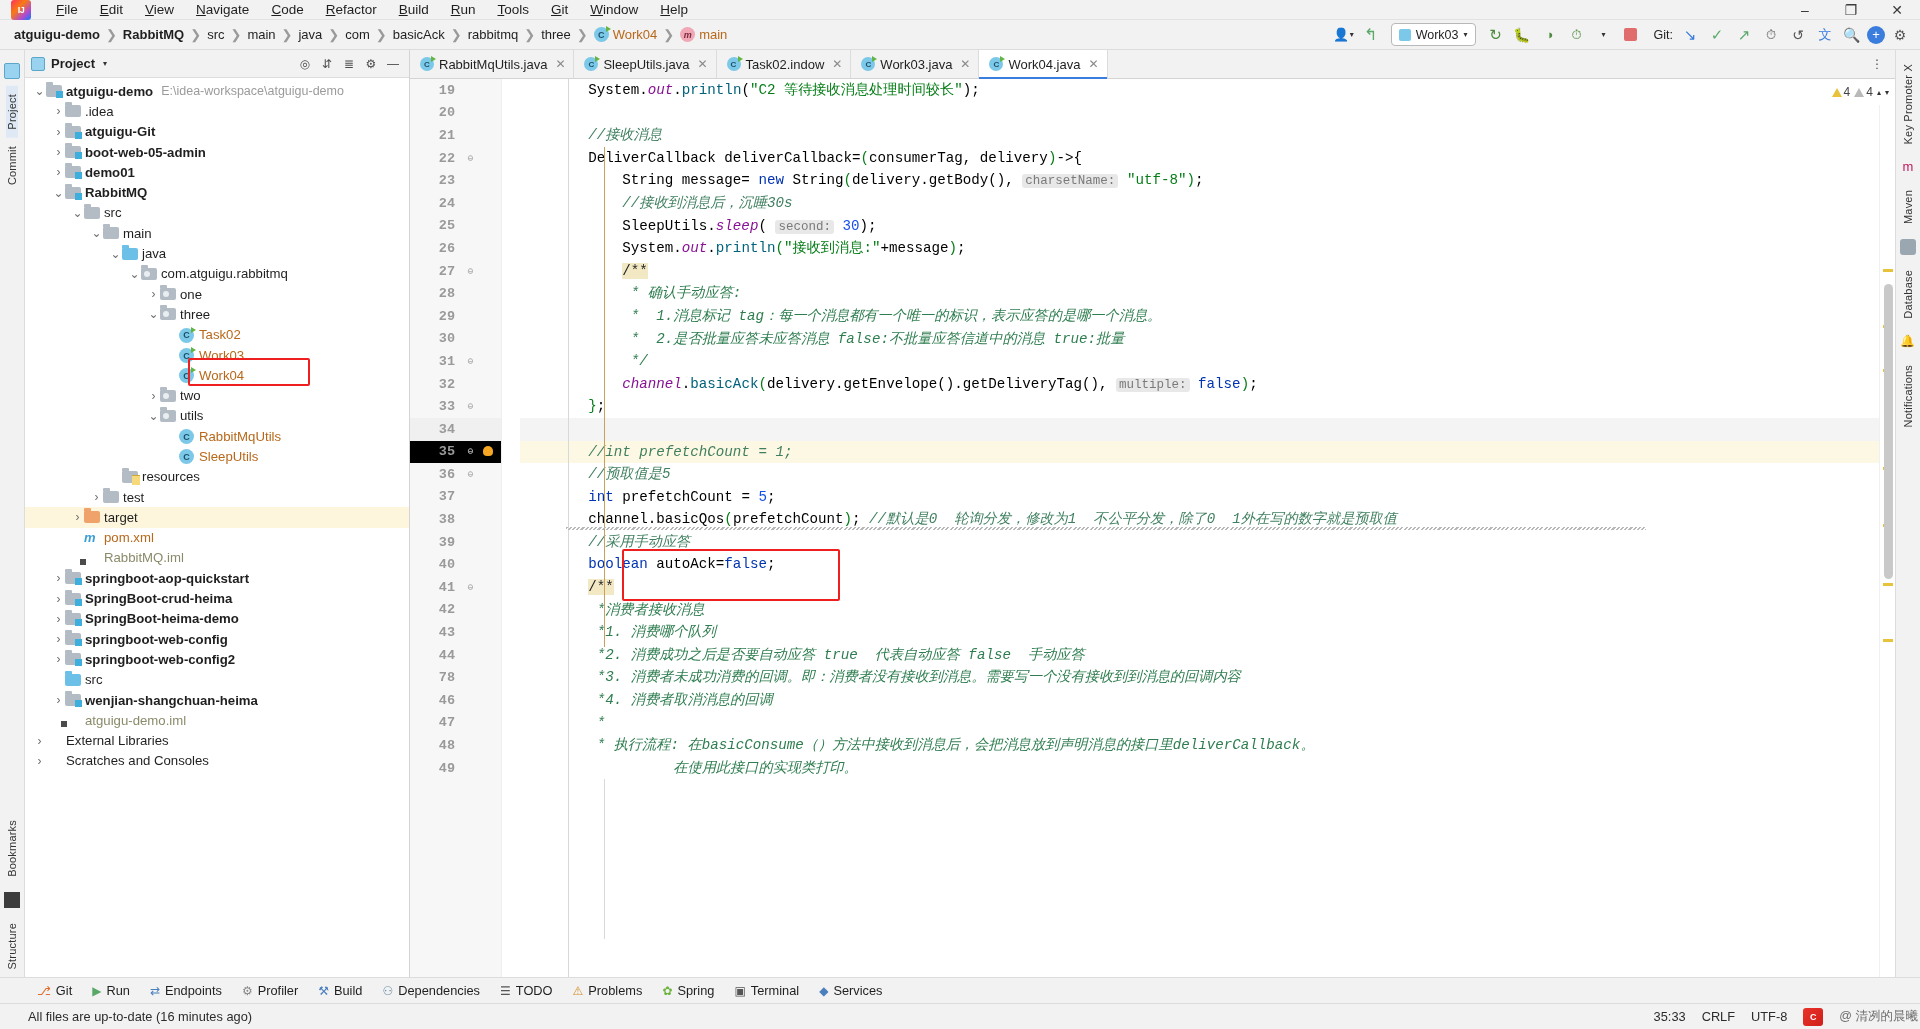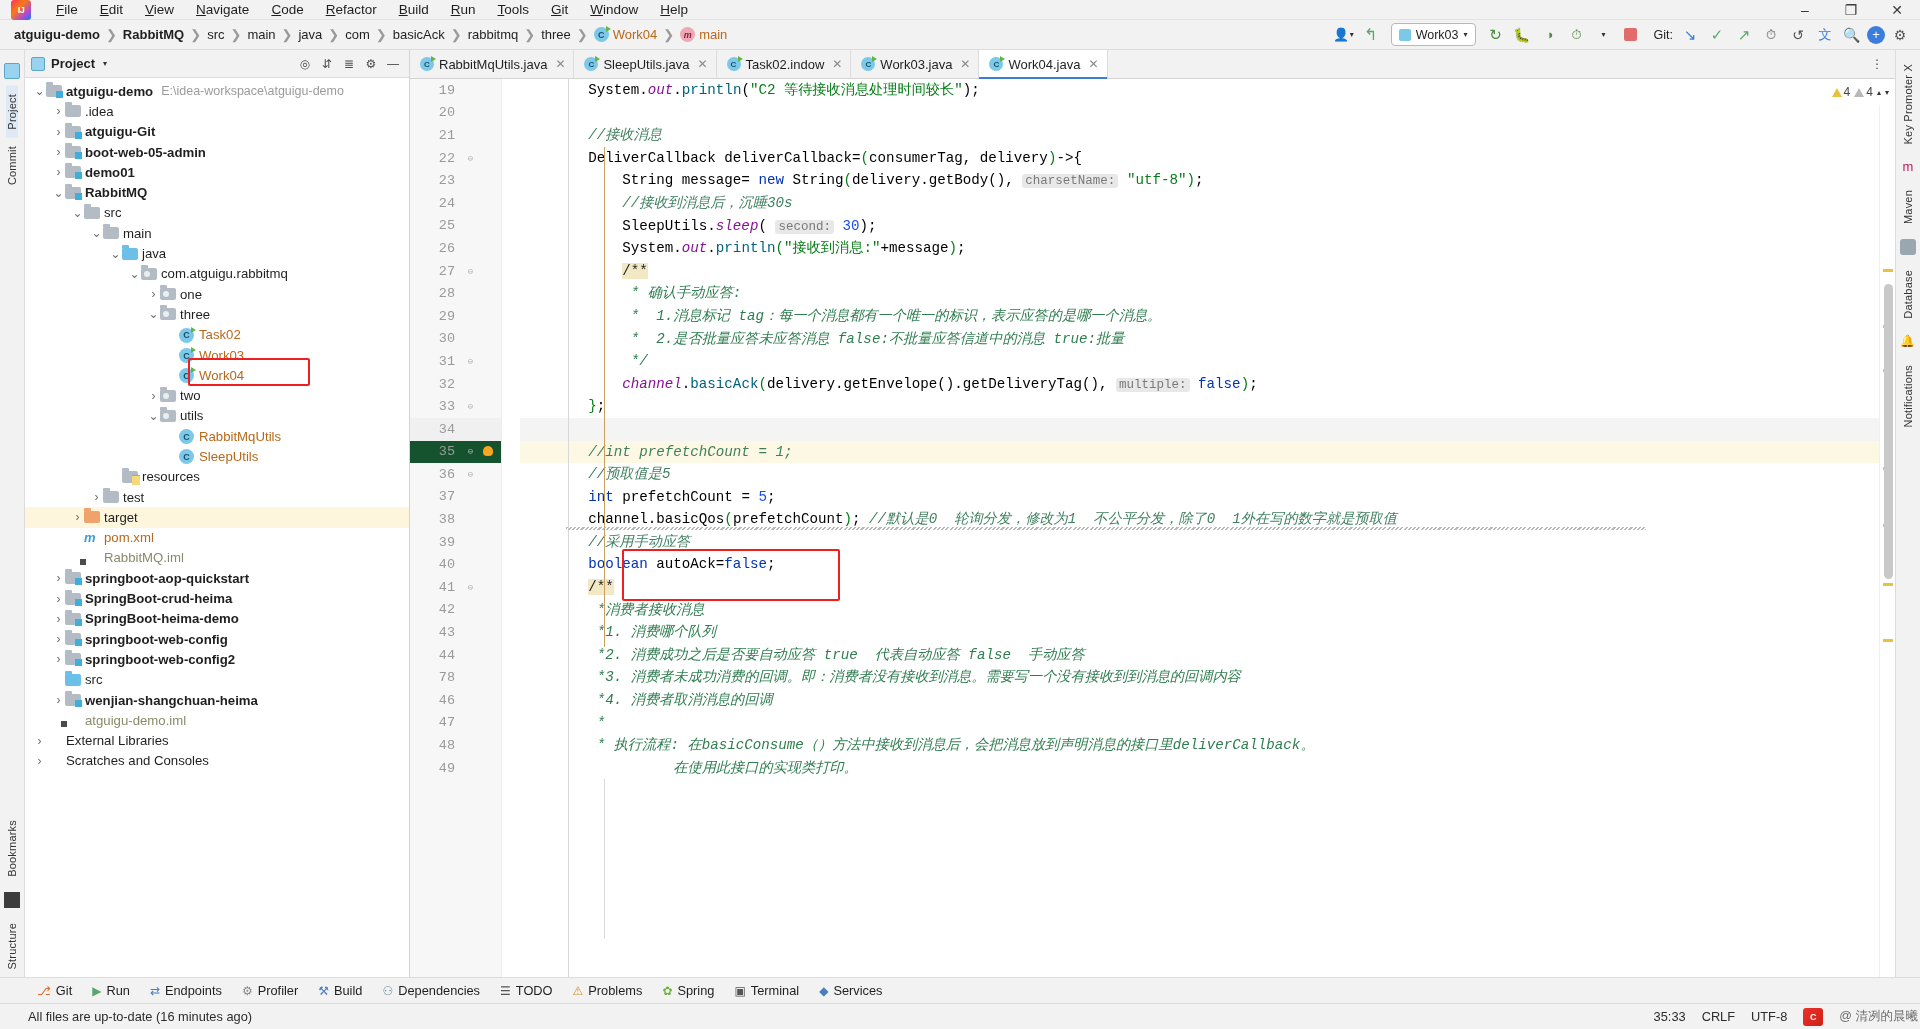--- a/index.html
+++ b/index.html
@@ -198,22 +198,22 @@
   .etab .tclose { color: #888; font-size: 12px; margin-left: 3px; }
   .tabbar-right { margin-left: auto; display: flex; align-items: center; padding: 0 8px; }
 
   .editor-main { flex: 1; display: flex; min-height: 0; position: relative; overflow: hidden; }
 
   .gutter {
     width: 92px; background: #f7f7f7; flex: none; position: relative;
     font-family: "Liberation Mono", monospace; font-size: 13.5px; color: #9a9a9a;
     border-right: 1px solid #eee;
   }
-  .gline { height: 22.6px; display: flex; align-items: center; justify-content: flex-end; padding-right: 46px; position: relative; }
-  .gline.cur { background: #14532d; }
+  .gline { height: 22.6px; display: flex; align-items: center; justify-content: flex-end; padding-right: 46px; position: relative; font-weight: bold; }
+  .gline.cur { background: #000000; }
   .gline.dim { background: #f0f0f0; }
   .fold {
     position: absolute; right: 26px; width: 9px; height: 9px; font-size: 9px; color: #8a8a8a;
     display: flex; align-items: center; justify-content: center;
   }
   .bulb { position: absolute; right: 4px; width: 14px; height: 14px; }
 
   .code-wrap { flex: 1; position: relative; overflow: hidden; background: #fff; }
   .code {
     font-family: "Liberation Mono", monospace; font-size: 14.2px; line-height: 22.6px;

